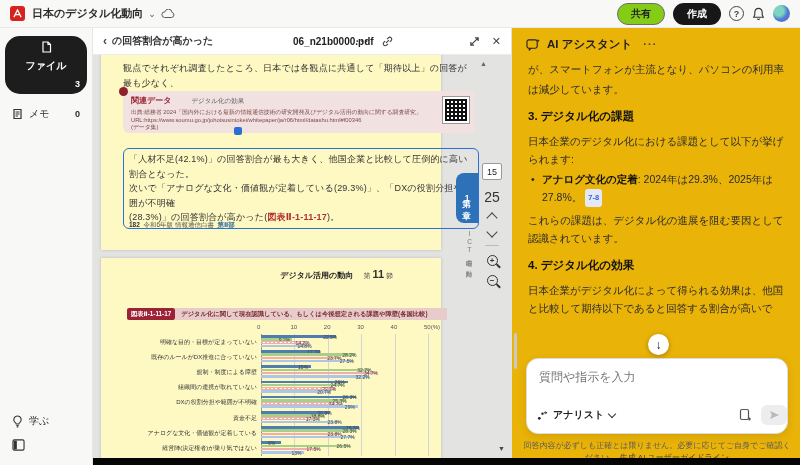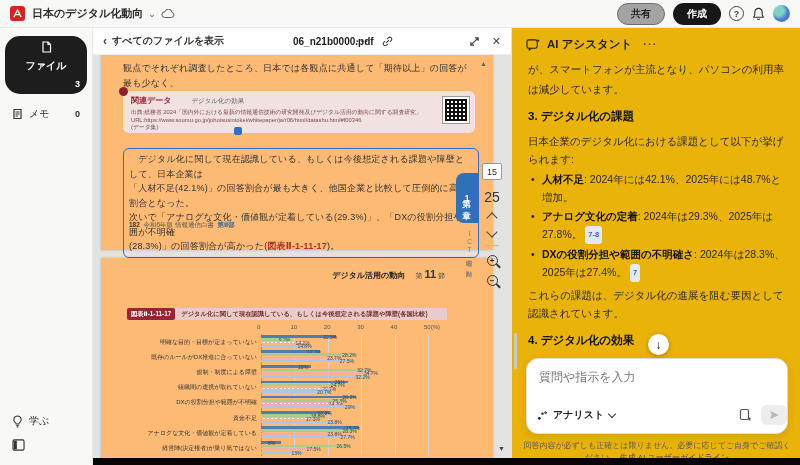--- a/index.html
+++ b/index.html
@@ -5,21 +5,21 @@
   * { margin:0; padding:0; box-sizing:border-box; }
   html,body { width:800px; height:465px; overflow:hidden; font-family:"Liberation Sans","DejaVu Sans",sans-serif; background:#fff; }
 
   
   #topbar { position:absolute; left:0; top:0; width:800px; height:28px; background:#f8f8f7; border-bottom:1px solid #e8e8e6; z-index:30; display:flex; align-items:center; padding:0 10px; }
   .pdf-logo { width:15px; height:15px; background:#d6231f; border-radius:3px; display:flex; align-items:center; justify-content:center; margin-right:7px; }
   .pdf-logo svg { display:block; }
   #doc-title { font-size:11px; font-weight:bold; color:#2c2c2c; }
   .chev { font-size:9px; color:#555; margin:0 5px; }
   .topbar-right { margin-left:auto; display:flex; align-items:center; gap:8px; }
-  .btn-share { font-size:10px; color:#222; background:#a3a3a3; border:1px solid #6d6d6d; border-radius:13px; padding:3px 13px; font-weight:bold; }
+  .btn-share { font-size:10px; color:#222; background:#84cc16; border:1px solid #6d6d6d; border-radius:13px; padding:3px 13px; font-weight:bold; }
   .btn-create { font-size:10px; color:#fff; background:#171717; border:none; border-radius:13px; padding:4px 14px; font-weight:bold; }
   .help-circle { width:15px; height:15px; border:1.3px solid #444; border-radius:50%; font-size:9px; color:#444; display:flex; align-items:center; justify-content:center; font-weight:bold; }
   .avatar { width:17px; height:17px; border-radius:50%; background:radial-gradient(circle at 35% 35%, #7fd4c1 0 30%, #4a7fd4 55%, #8456b8 100%); }
 
   
   #sidebar { position:absolute; left:0; top:28px; width:93px; height:437px; background:#f8f8f7; border-right:1px solid #e6e6e4; z-index:20; }
   .side-item { display:flex; align-items:center; gap:6px; margin:8px 5px 0 5px; padding:5px 7px; border-radius:15px; font-size:10px; color:#2c2c2c; }
   .side-item.active { background:#1d1d1d; color:#fff; font-weight:bold;flex-direction:column; }
   .side-count { margin-left:auto; font-size:9px; font-weight:bold; }
   .side-bottom { position:absolute; left:0; bottom:8px; width:93px; }
@@ -29,21 +29,21 @@
   
   #doccol { position:absolute; left:93px; top:28px; width:418px; height:437px; background:#fff; }
   #doc-toolbar { height:27px; display:flex; align-items:center; padding:0 10px; border-bottom:1px solid #ececec; background:#fff; }
   .back-link { display:flex; align-items:center; gap:5px; font-size:10px; color:#333; font-weight:bold; }
   .back-chev { font-size:12px; color:#444; }
   #filename { position:absolute; left:200px; font-size:10px; font-weight:bold; color:#222; }
   .tb-icons { margin-left:auto; display:flex; align-items:center; gap:12px; color:#444; }
   .dots { font-size:11px; letter-spacing:1px; color:#444; font-weight:bold; }
 
   #viewer { position:absolute; left:0; top:27px; width:418px; height:403px; background:#e3e3e2; overflow:hidden; }
-  .page { position:absolute; left:8px; width:392px; background:#fdba74; box-shadow:0 0 3px rgba(0,0,0,.18); }
+  .page { position:absolute; left:8px; width:340px; background:#fef9c3; box-shadow:0 0 3px rgba(0,0,0,.18); }
   #page1 { top:-12px; height:207px; }
   #page2 { top:203px; height:227px; }
 
   .bodytext { font-size:9px; color:#333; letter-spacing:.2px; line-height:15px; }
   #p1-lines { position:absolute; left:22px; top:18px; width:352px; }
 
   .related-box { position:absolute; left:22px; top:48px; width:352px; height:42px; background:#f2e1e1; border-radius:6px; padding:4px 8px; }
   .related-dot { position:absolute; left:-4px; top:-4px; width:9px; height:9px; background:#8e1f2f; border-radius:50%; }
   .related-head { display:flex; align-items:baseline; gap:20px; }
   .related-label { font-size:8px; font-weight:bold; color:#9c2433; }
@@ -178,21 +178,21 @@
           <rect x="1.8" y="1.8" width="3.4" height="9.4" fill="#333"></rect>
         </svg>
     </div>
   </div>
 </div>
 
 <div id="doccol">
   <div id="doc-toolbar">
     <span class="back-link">
       <span class="back-chev">‹</span>
-      <span>すべてのファイルを表示</span>
+      <span>の回答割合が高かった</span>
     </span>
     <span id="filename">06_n21b0000.pdf</span>
     <span class="tb-icons">
       <span class="dots">···</span>
       <span>
         <svg width="11" height="11" viewBox="0 0 12 12">
             <path d="M4.5 7.5 L7.5 4.5 M5.5 3.5 L7 2a2 2 0 0 1 3 3L8.5 6.5 M6.5 8.5 L5 10a2 2 0 0 1-3-3l1.5-1.5" fill="none" stroke="#444" stroke-width="1.2"></path>
           </svg>
       </span>
       <span style="width:52px"></span>
@@ -221,21 +221,20 @@
         <div class="related-src">
           <div>出典:総務省 2024「国内外における最新の情報通信技術の研究開発及びデジタル活用の動向に関する調査研究」</div>
           <div>URL:https://www.soumu.go.jp/johotsusintokei/whitepaper/ja/r06/html/datashu.html#f00346</div>
           <div>(データ集)</div>
         </div>
         <span class="qr"></span>
       </div>
       <span class="cite-badge"></span>
       <div class="hl-para">
         <div class="bodytext" style="line-height:14.5px;">
-          <div>　デジタル化に関して現在認識している、もしくは今後想定される課題や障壁として、日本企業は</div>
           <div>「人材不足(42.1%)」の回答割合が最も大きく、他国企業と比較して圧倒的に高い割合となった。</div>
           <div>次いで「アナログな文化・価値観が定着している(29.3%)」、「DXの役割分担や範囲が不明確</div>
           <div><span>(28.3%)」の回答割合が高かった(</span><span class="figref">図表Ⅱ-1-11-17</span><span>)。</span></div>
         </div>
       </div>
       <div class="p1-footer">
         <b>182</b>&nbsp;&nbsp;<span>令和6年版 情報通信白書</span>&nbsp;&nbsp;<span class="footer-part">第Ⅱ部</span>
       </div>
     </div>
 
@@ -365,23 +364,21 @@
       </svg>
     <span>AI アシスタント</span>
     <span class="dots" style="margin-left:4px">···</span>
   </div>
   <div class="ai-body">
     <div class="ai-p">が、スマートフォンが主流となり、パソコンの利用率</div>
     <div class="ai-p">は減少しています。</div>
     <div class="ai-h">3. デジタル化の課題</div>
     <div class="ai-p">日本企業のデジタル化における課題として以下が挙げられます:</div>
     <div class="ai-bullets" id="ai-bullets">
-        <div class="ai-li"><b>人材不足</b><span>: 2024年には42.1%、2025年には48.7%と増加。</span></div>
         <div class="ai-li"><b>アナログ文化の定着</b><span>: 2024年は29.3%、2025年は27.8%。</span><span class="ref-badge">7-8</span></div>
-        <div class="ai-li"><b>DXの役割分担や範囲の不明確さ</b><span>: 2024年は28.3%、2025年は27.4%。</span><span class="ref-badge">7</span></div>
       </div>
     <div class="ai-p">これらの課題は、デジタル化の進展を阻む要因として認識されています。</div>
     <div class="ai-h">4. デジタル化の効果</div>
     <div class="ai-p">日本企業がデジタル化によって得られる効果は、他国と比較して期待以下であると回答する割合が高いで</div>
   </div>
   <div class="panel-thumb"></div>
   <div class="scroll-btn">↓</div>
   <div class="input-card">
     <div class="input-ph">質問や指示を入力</div>
     <div class="input-bottom">

